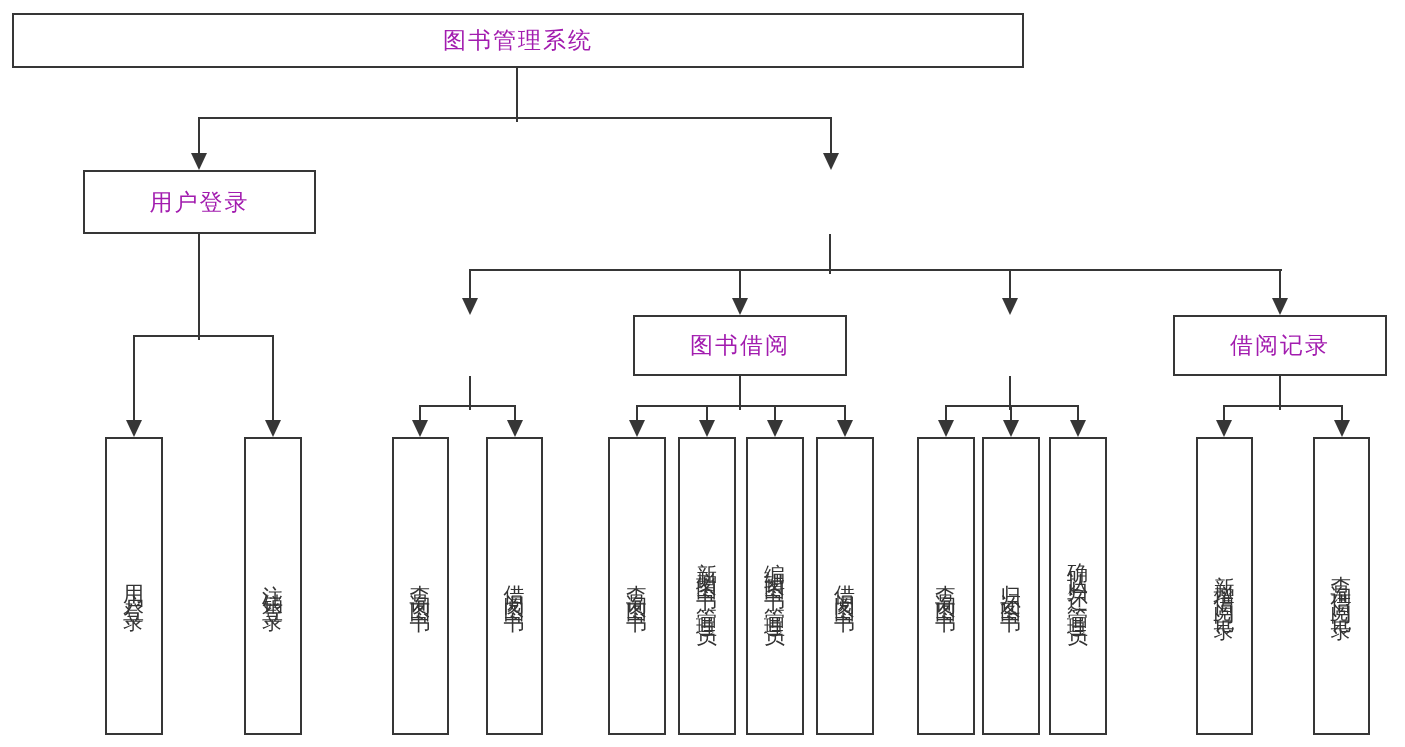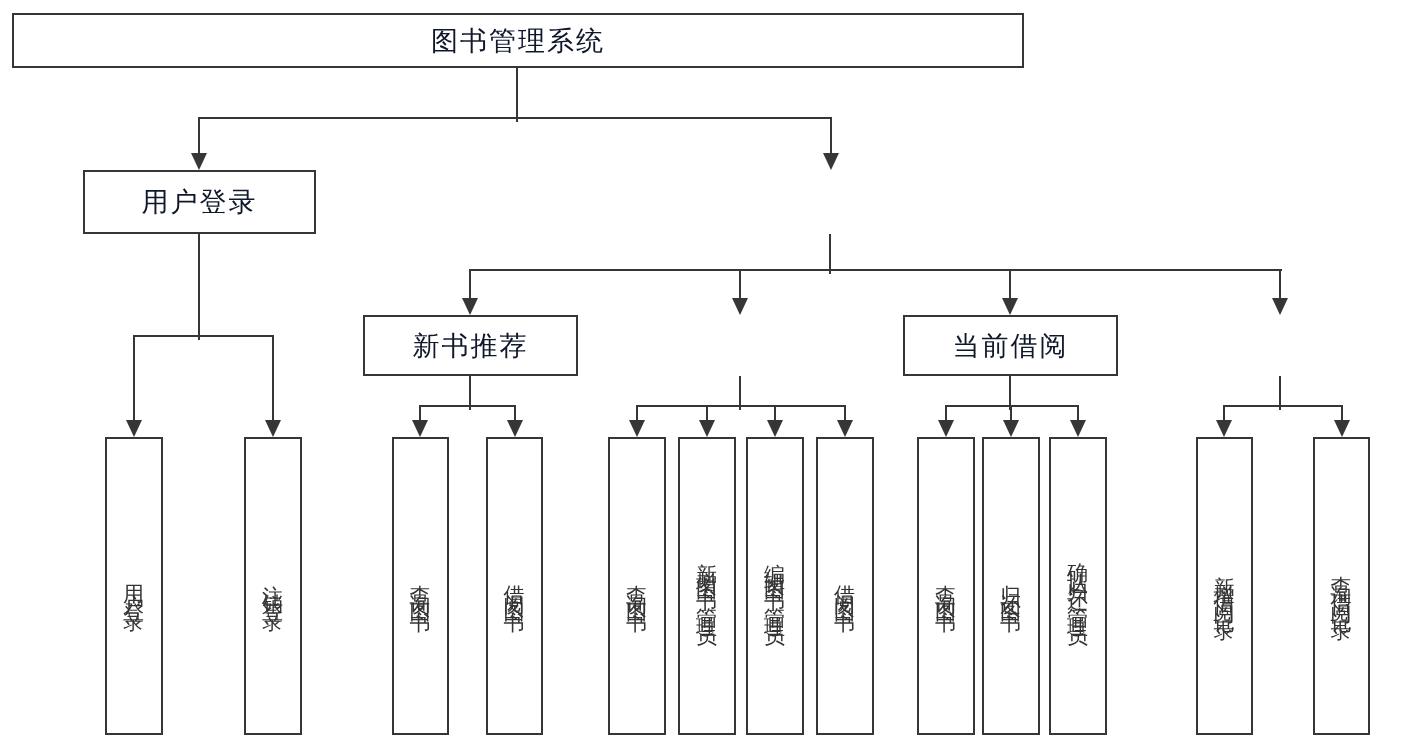--- a/index.html
+++ b/index.html
@@ -10,22 +10,22 @@
     position:absolute;
     border:2px solid #363636;
     box-sizing:border-box;
     display:flex;
     align-items:center;
     justify-content:center;
     background:transparent;
     z-index:1;
   }
   .hlabel{
-    font-size:27px;
-    color:#0f172a;
+    font-size:23px;
+    color:#a21caf;
     letter-spacing:2px;
     white-space:nowrap;
   }
   .vlabel{
     writing-mode:vertical-rl;
     text-orientation:mixed;
     font-size:21px;
     line-height:1;
     letter-spacing:9px;
     color:#333333;
@@ -80,25 +80,25 @@
   <div class="hline" style="left:469px;top:269px;width:813px"></div>
   <div class="vline" style="left:469px;top:269px;height:31px"></div>
   <div class="arrowhead" style="left:462px;top:298px"></div>
   <div class="vline" style="left:739px;top:269px;height:31px"></div>
   <div class="arrowhead" style="left:732px;top:298px"></div>
   <div class="vline" style="left:1009px;top:269px;height:31px"></div>
   <div class="arrowhead" style="left:1002px;top:298px"></div>
   <div class="vline" style="left:1279px;top:269px;height:31px"></div>
   <div class="arrowhead" style="left:1272px;top:298px"></div>
 
-  <div class="box" style="left:363px;top:315px;width:215px;height:61px">
-    <span class="hlabel">新书推荐</span>
+  <div class="box" style="left:633px;top:315px;width:214px;height:61px">
+    <span class="hlabel">图书借阅</span>
   </div>
-  <div class="box" style="left:903px;top:315px;width:215px;height:61px">
-    <span class="hlabel">当前借阅</span>
+  <div class="box" style="left:1173px;top:315px;width:214px;height:61px">
+    <span class="hlabel">借阅记录</span>
   </div>
 
   <div class="vline" style="left:469px;top:376px;height:34px"></div>
   <div class="hline" style="left:419px;top:405px;width:97px"></div>
   <div class="vline" style="left:419px;top:405px;height:17px"></div>
   <div class="arrowhead" style="left:412px;top:420px"></div>
   <div class="vline" style="left:514px;top:405px;height:17px"></div>
   <div class="arrowhead" style="left:507px;top:420px"></div>
 
   <div class="vline" style="left:739px;top:376px;height:34px"></div>

